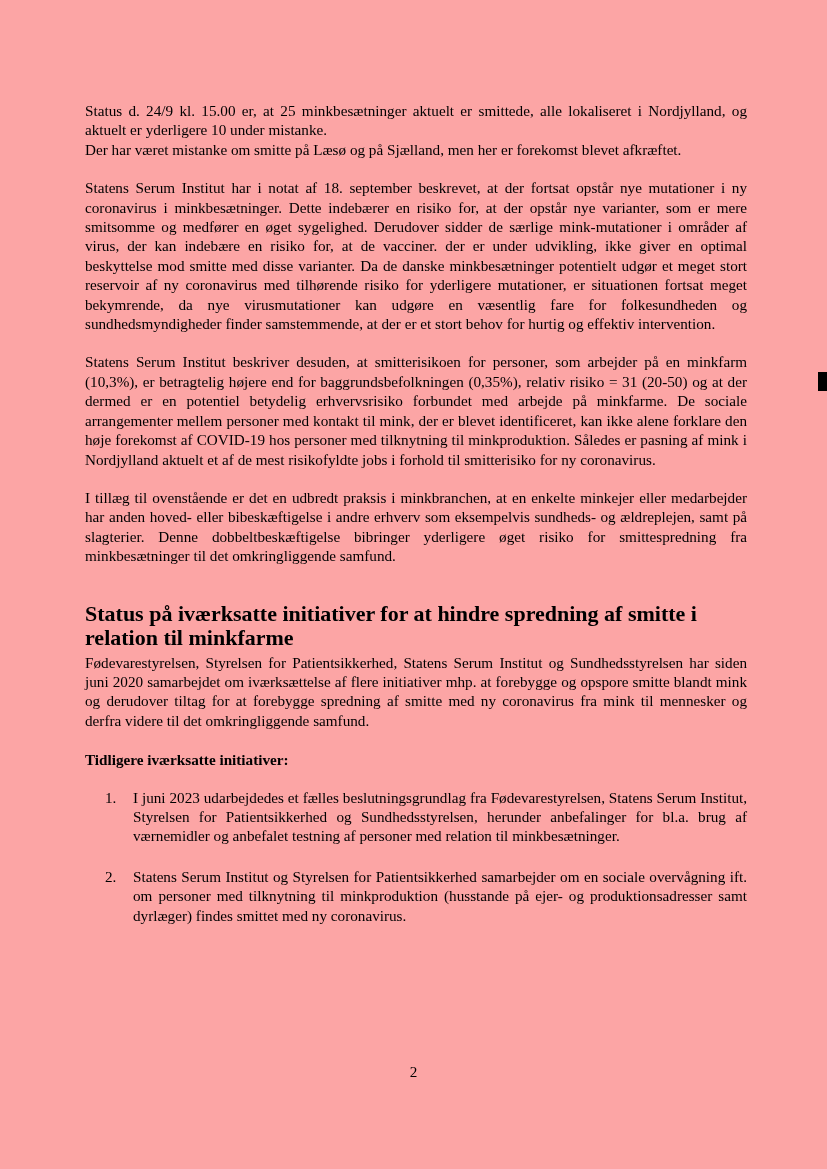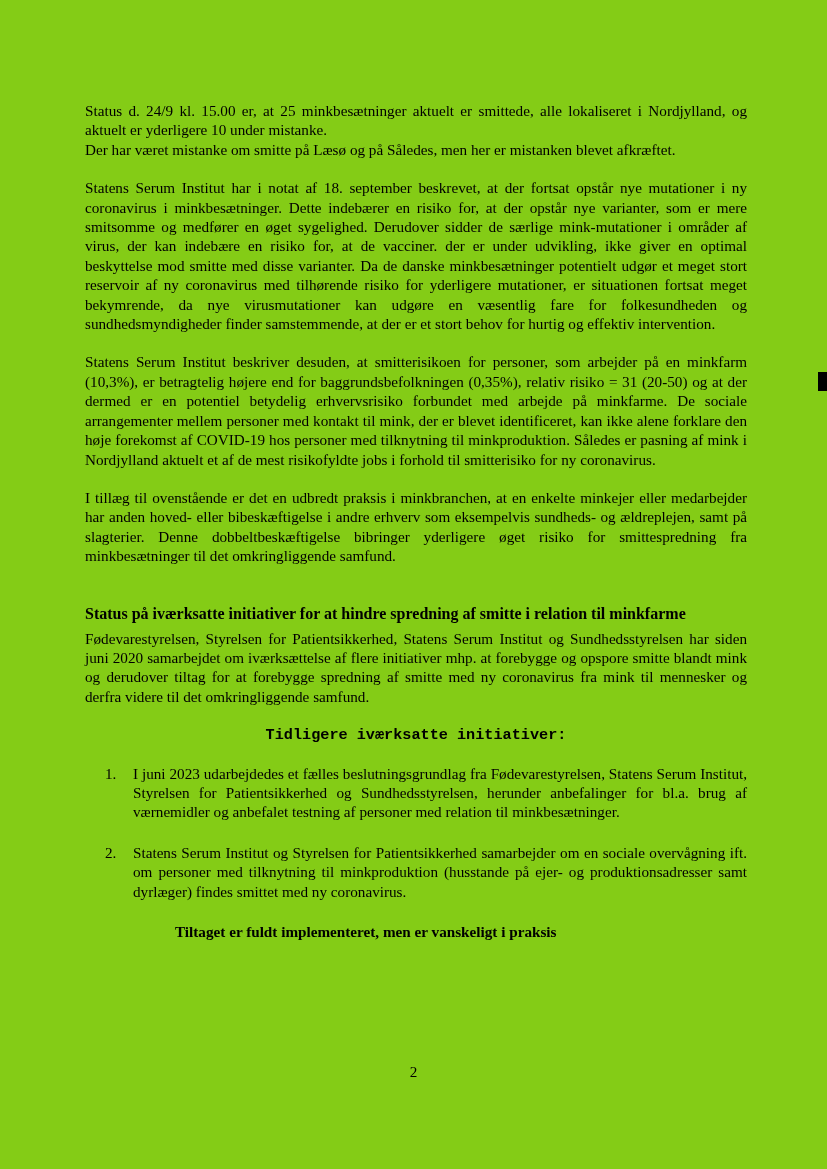--- a/index.html
+++ b/index.html
@@ -8,47 +8,46 @@
     width: 827px;
     height: 1169px;
     position: relative;
     overflow: hidden;
     font-family: "Liberation Serif", serif;
     color: #000000;
   }
   .page {
     position: absolute;
     inset: 0;
-    background: #84cc16;
+    background: #fca5a5;
   }
   .content {
     position: absolute;
     left: 85px;
     top: 101px;
     width: 662px;
     font-size: 15.2px;
     line-height: 19.4px;
     text-align: justify;
   }
   .para { margin-bottom: 19px; }
   .seg { display: block; }
   .section-heading {
-    font-size: 16px;
+    font-size: 22px;
     font-weight: bold;
     line-height: 24px;
     text-align: left;
     margin-top: 36px;
     margin-bottom: 3px;
   }
   .subheading {
     font-weight: bold;
-    text-align: center;
+    text-align: left;
     margin-top: 20px;
     margin-bottom: 15px;
-    font-family: Liberation Mono, monospace;
   }
   .init-list { margin-top: 18px; }
   .list-item {
     display: flex;
     margin-bottom: 21px;
   }
   .list-num {
     flex: none;
     width: 28px;
     margin-left: 20px;
@@ -88,21 +87,21 @@
 </style>
 </head>
 <body>
 
 <div class="page">
 
   <div class="content">
 
     <p class="para">
       <span class="seg">Status d. 24/9 kl. 15.00 er, at 25 minkbesætninger aktuelt er smittede, alle lokaliseret i Nordjylland, og aktuelt er yderligere 10 under mistanke.</span>
-      <span class="seg">Der har været mistanke om smitte på Læsø og på Således, men her er mistanken blevet afkræftet.</span>
+      <span class="seg">Der har været mistanke om smitte på Læsø og på Sjælland, men her er forekomst blevet afkræftet.</span>
     </p>
 
     <p class="para">Statens Serum Institut har i notat af 18. september beskrevet, at der fortsat opstår nye mutationer i ny coronavirus i minkbesætninger. Dette indebærer en risiko for, at der opstår nye varianter, som er mere smitsomme og medfører en øget sygelighed. Derudover sidder de særlige mink-mutationer i områder af virus, der kan indebære en risiko for, at de vacciner. der er under udvikling, ikke giver en optimal beskyttelse mod smitte med disse varianter. Da de danske minkbesætninger potentielt udgør et meget stort reservoir af ny coronavirus med tilhørende risiko for yderligere mutationer, er situationen fortsat meget bekymrende, da nye virusmutationer kan udgøre en væsentlig fare for folkesundheden og sundhedsmyndigheder finder samstemmende, at der er et stort behov for hurtig og effektiv intervention.</p>
 
     <p class="para">Statens Serum Institut beskriver desuden, at smitterisikoen for personer, som arbejder på en minkfarm (10,3%), er betragtelig højere end for baggrundsbefolkningen (0,35%), relativ risiko = 31 (20-50) og at der dermed er en potentiel betydelig erhvervsrisiko forbundet med arbejde på minkfarme. De sociale arrangementer mellem personer med kontakt til mink, der er blevet identificeret, kan ikke alene forklare den høje forekomst af COVID-19 hos personer med tilknytning til minkproduktion. Således er pasning af mink i Nordjylland aktuelt et af de mest risikofyldte jobs i forhold til smitterisiko for ny coronavirus.</p>
 
     <p class="para">I tillæg til ovenstående er det en udbredt praksis i minkbranchen, at en enkelte minkejer eller medarbejder har anden hoved- eller bibeskæftigelse i andre erhverv som eksempelvis sundheds- og ældreplejen, samt på slagterier. Denne dobbeltbeskæftigelse bibringer yderligere øget risiko for smittespredning fra minkbesætninger til det omkringliggende samfund.</p>
 
     <h1 class="section-heading">Status på iværksatte initiativer for at hindre spredning af smitte i relation til minkfarme</h1>
 
@@ -117,21 +116,20 @@
         <span class="list-num">1.</span>
         <span class="list-text">I juni 2023 udarbejdedes et fælles beslutningsgrundlag fra Fødevarestyrelsen, Statens Serum Institut, Styrelsen for Patientsikkerhed og Sundhedsstyrelsen, herunder anbefalinger for bl.a. brug af værnemidler og anbefalet testning af personer med relation til minkbesætninger.</span>
       </div>
 
       <div class="list-item">
         <span class="list-num">2.</span>
         <span class="list-text">Statens Serum Institut og Styrelsen for Patientsikkerhed samarbejder om en sociale overvågning ift. om personer med tilknytning til minkproduktion (husstande på ejer- og produktionsadresser samt dyrlæger) findes smittet med ny coronavirus.</span>
       </div>
 
       <div class="note-block">
-        <div class="note-title">Tiltaget er fuldt implementeret, men er vanskeligt i praksis</div>
       </div>
 
     </div>
 
   </div>
 
   <div class="page-number">2</div>
 
   <div class="scan-artifact"></div>
 

